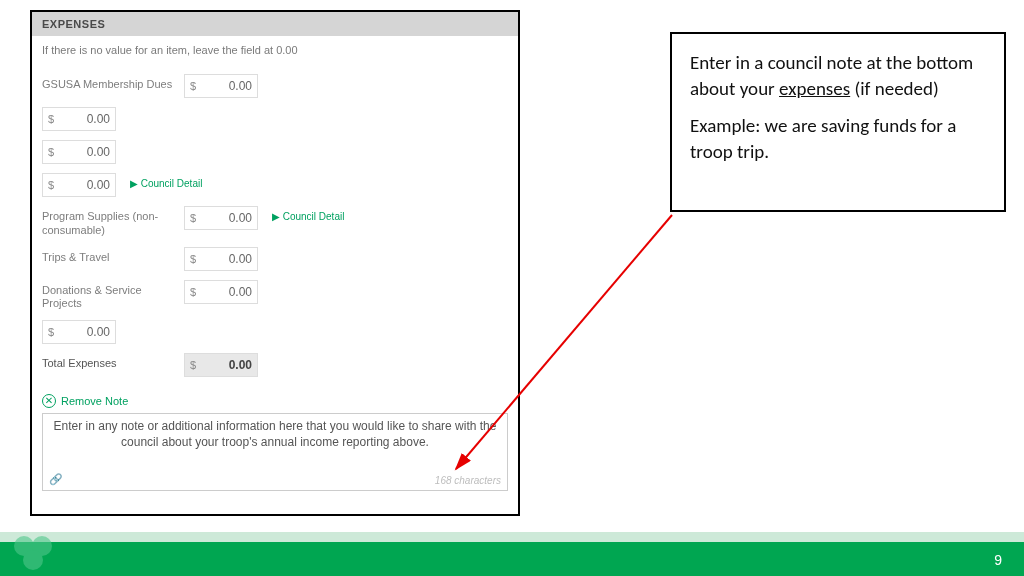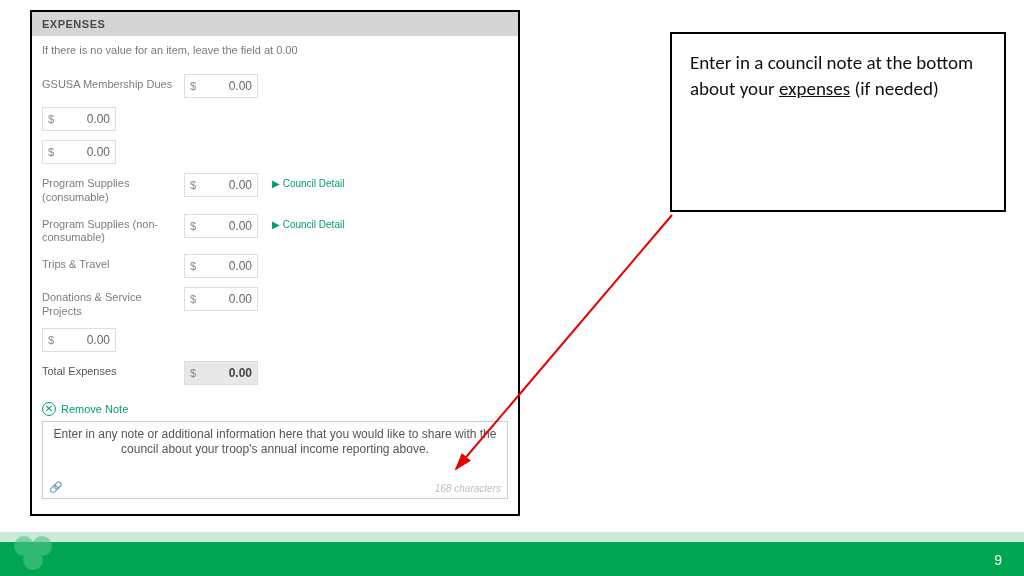--- a/index.html
+++ b/index.html
@@ -206,21 +206,20 @@
           <input class="currency-val" value="0.00" style="">
         </div>
       </div>
       <div class="row">
         <div class="currency-input">
           <span class="currency-sym">$</span>
           <input class="currency-val" value="0.00" style="">
         </div>
       </div>
       <div class="row">
-        <div class="row-label">Program Supplies (consumable)</div>
         <div class="currency-input">
           <span class="currency-sym">$</span>
           <input class="currency-val" value="0.00" style="">
         </div>
         <span class="council-link">
           <span class="arrow">▶</span>
           <span>Council Detail</span>
         </span>
       </div>
       <div class="row">
@@ -272,20 +271,21 @@
     <div class="note-content">Enter in any note or additional information here that you would like to share with the council about your troop's annual income reporting above.</div>
     <span class="link-icon">🔗</span>
     <span class="note-footer">168 characters</span>
   </div>
 </div>
 
 <div class="callout">
   <p>
     <span>Enter in a council note at the bottom about your </span><span class="underline">expenses</span><span> (if needed)</span>
   </p>
+  <p>Example: we are saving funds for a troop trip.</p>
 </div>
 
 <svg class="arrow-svg" width="260" height="280">
   <defs>
     <marker id="ah" markerWidth="10" markerHeight="10" refX="8" refY="3" orient="auto">
       <path d="M0,0 L9,3 L0,6 Z" fill="#e60000"></path>
     </marker>
   </defs>
   <line x1="232" y1="10" x2="16" y2="264" stroke="#e60000" stroke-width="2" marker-end="url(#ah)"></line>
 </svg>

